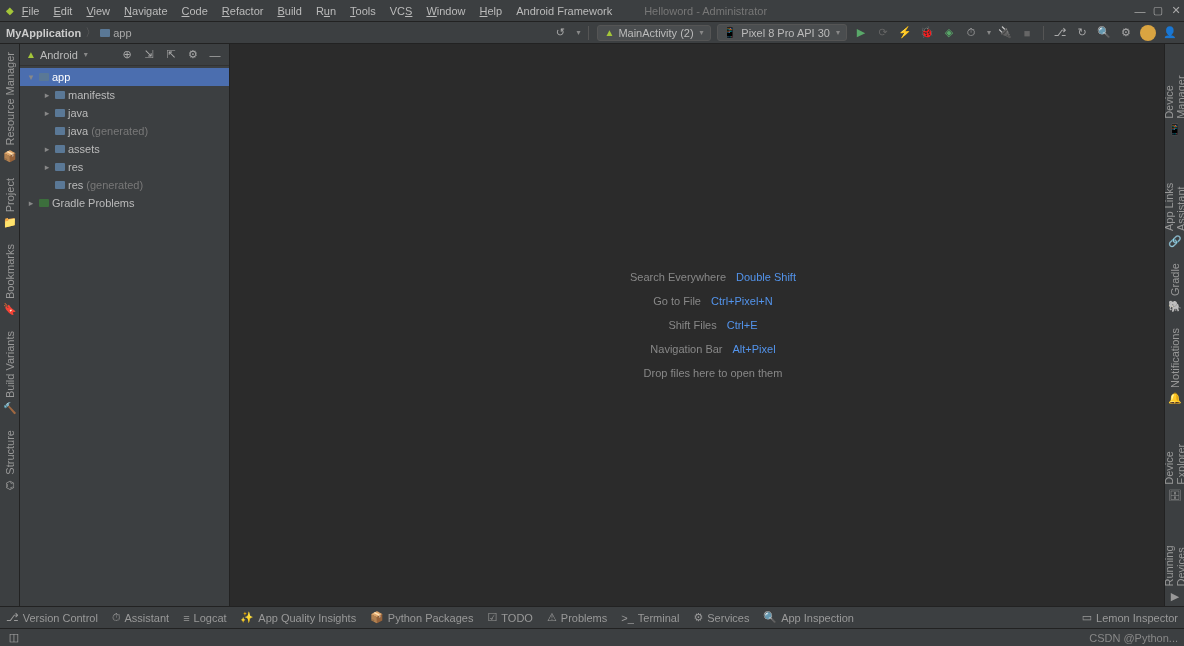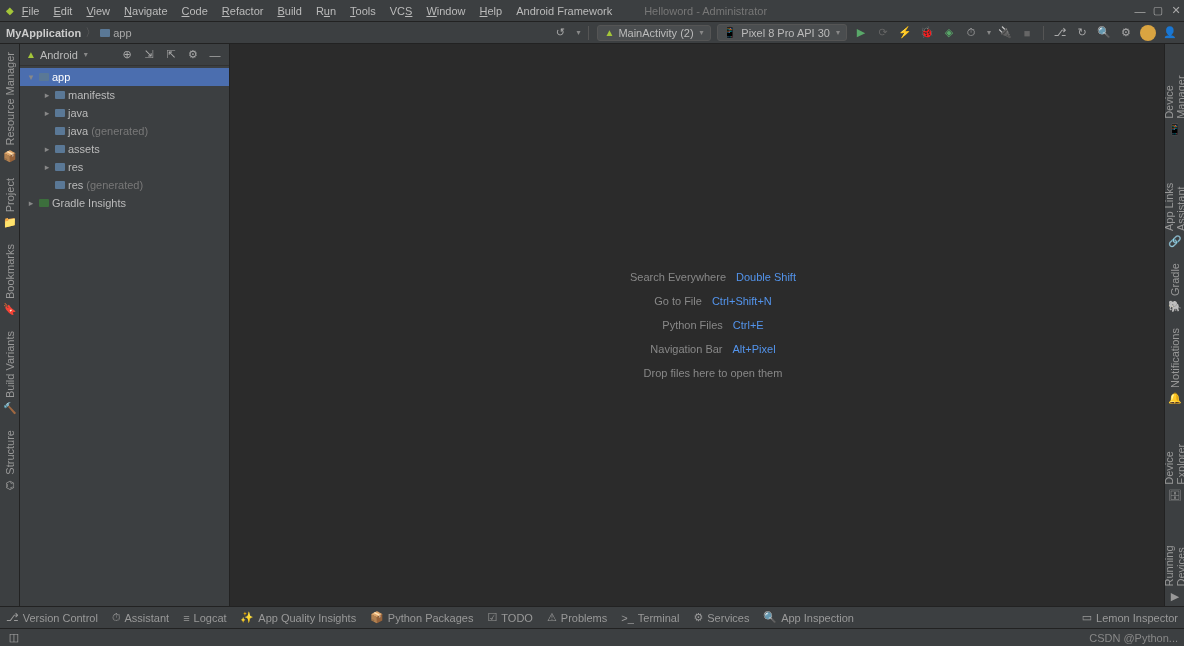--- a/index.html
+++ b/index.html
@@ -184,37 +184,37 @@
         </div>
         <div class="tree-row" style="padding-left: 22px;">
           <span class="arrow"></span>
           <span class="folder-ico"></span>
           <span>res</span>
           <span class="gen"> (generated)</span>
         </div>
         <div class="tree-row" style="padding-left: 6px;">
           <span class="arrow">▸</span>
           <span class="folder-ico" style="background: rgb(60, 110, 60);"></span>
-          <span>Gradle Insights</span>
+          <span>Gradle Problems</span>
         </div>
       </div>
   </div>
 
   <div class="editorwrap">
     <div class="editor" id="hints">
         <div class="hint-row">
           <span>Search Everywhere</span>
           <span class="sc">Double Shift</span>
         </div>
         <div class="hint-row">
           <span>Go to File</span>
-          <span class="sc">Ctrl+Shift+N</span>
-        </div>
-        <div class="hint-row">
-          <span>Python Files</span>
+          <span class="sc">Ctrl+Pixel+N</span>
+        </div>
+        <div class="hint-row">
+          <span>Shift Files</span>
           <span class="sc">Ctrl+E</span>
         </div>
         <div class="hint-row">
           <span>Navigation Bar</span>
           <span class="sc">Alt+Pixel</span>
         </div>
         <div class="hint-row">
           <span>Drop files here to open them</span>
         </div>
       </div>

